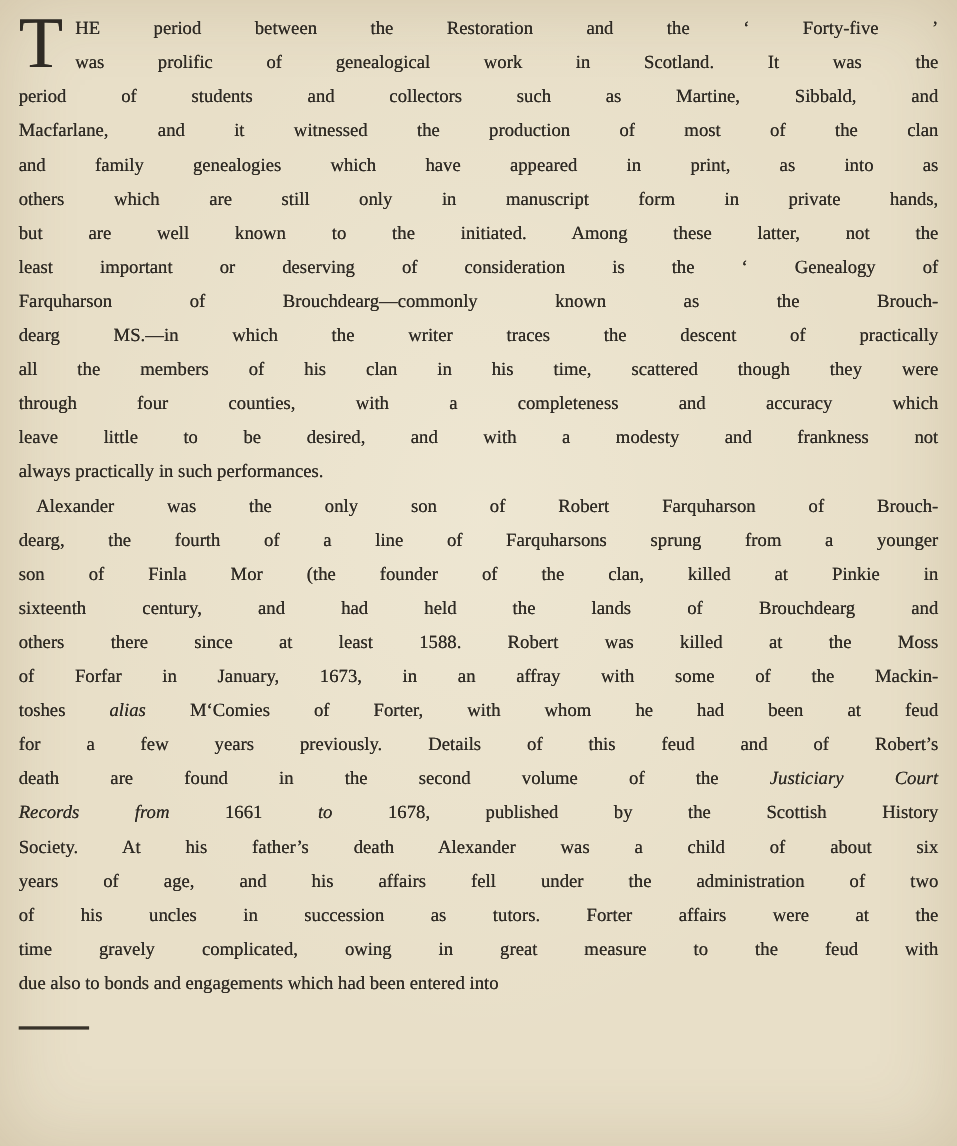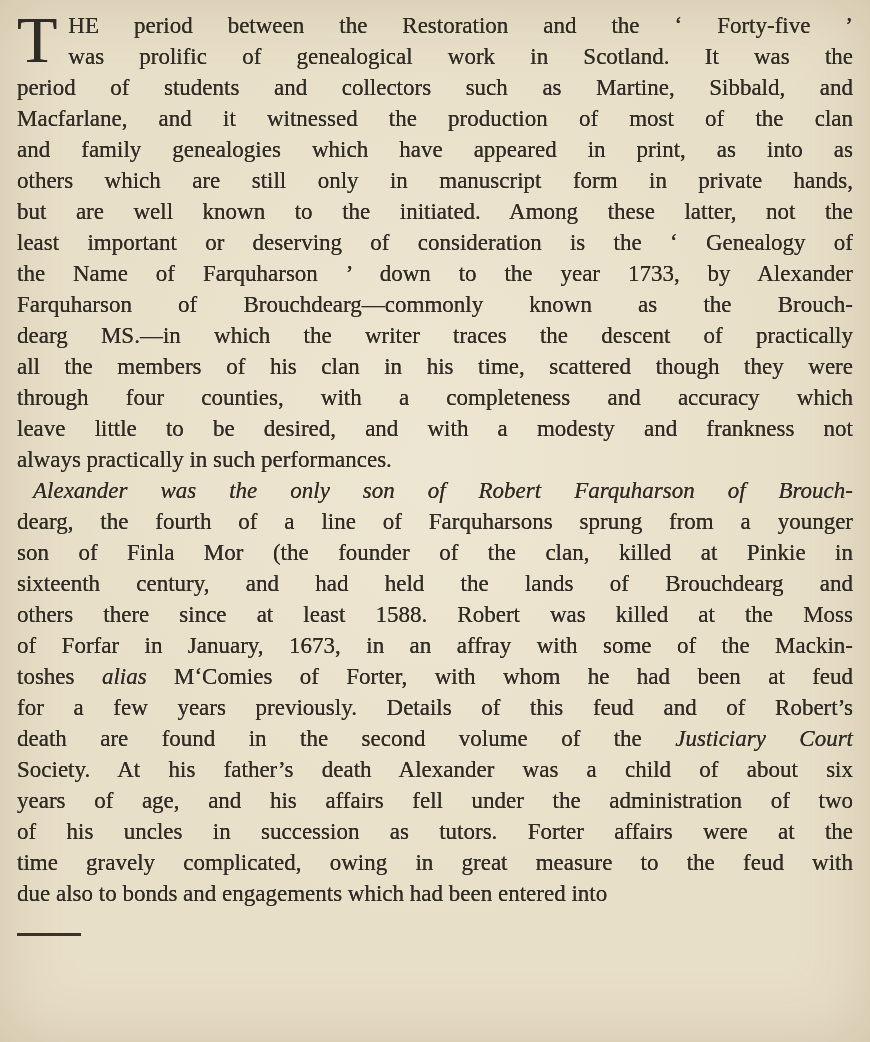--- a/index.html
+++ b/index.html
@@ -20,33 +20,32 @@
     font-family: "Liberation Serif", "DejaVu Serif", serif;
     color: #2f2b25;
   }
   .text-block {
     width: 100%;
   }
   .paragraph {
     margin: 0;
   }
   .line {
-    font-size: 23px;
+    font-size: 17px;
     line-height: 31px;
     text-align: justify;
     text-align-last: justify;
     white-space: normal;
     text-shadow: 0 0 0.45px currentColor;
   }
   .line.last {
     text-align-last: left;
   }
   .line.indent {
     padding-left: 16px;
-    font-style: italic;
   }
   .italic {
     font-style: italic;
   }
   .drop-cap {
     float: left;
     font-size: 66px;
     line-height: 54px;
     height: 56px;
     margin: 3px 11px 0 0;
@@ -67,38 +66,38 @@
       <div class="paragraph">
         <span class="drop-cap">T</span>
         <div class="line"><span>HE period between the Restoration and the ‘ Forty-five ’</span></div>
         <div class="line"><span>was prolific of genealogical work in Scotland.  It was the</span></div>
         <div class="line"><span>period of students and collectors such as Martine, Sibbald, and</span></div>
         <div class="line"><span>Macfarlane, and it witnessed the production of most of the clan</span></div>
         <div class="line"><span>and family genealogies which have appeared in print, as into as</span></div>
         <div class="line"><span>others which are still only in manuscript form in private hands,</span></div>
         <div class="line"><span>but are well known to the initiated.  Among these latter, not the</span></div>
         <div class="line"><span>least important or deserving of consideration is the ‘ Genealogy of</span></div>
-        <div class="line"><span>the Name of Farquharson ’ down to the year 1733, by Alexander</span></div>
         <div class="line"><span>Farquharson of Brouchdearg—commonly known as the Brouch-</span></div>
         <div class="line"><span>dearg MS.—in which the writer traces the descent of practically</span></div>
         <div class="line"><span>all the members of his clan in his time, scattered though they were</span></div>
         <div class="line"><span>through four counties, with a completeness and accuracy which</span></div>
         <div class="line"><span>leave little to be desired, and with a modesty and frankness not</span></div>
         <div class="line last"><span>always practically in such performances.</span></div>
       </div>
       <div class="paragraph">
         <div class="line indent"><span>Alexander was the only son of Robert Farquharson of Brouch-</span></div>
         <div class="line"><span>dearg, the fourth of a line of Farquharsons sprung from a younger</span></div>
         <div class="line"><span>son of Finla Mor (the founder of the clan, killed at Pinkie in</span></div>
         <div class="line"><span>sixteenth century, and had held the lands of Brouchdearg and</span></div>
         <div class="line"><span>others there since at least 1588.  Robert was killed at the Moss</span></div>
         <div class="line"><span>of Forfar in January, 1673, in an affray with some of the Mackin-</span></div>
         <div class="line"><span>toshes </span><span class="italic">alias</span><span> M‘Comies of Forter, with whom he had been at feud</span></div>
         <div class="line"><span>for a few years previously.  Details of this feud and of Robert’s</span></div>
         <div class="line"><span>death are found in the second volume of the </span><span class="italic">Justiciary Court</span></div>
+        <div class="line"><span class="italic">Records from</span><span> 1661 </span><span class="italic">to</span><span> 1678, published by the Scottish History</span></div>
         <div class="line"><span>Society.  At his father’s death Alexander was a child of about six</span></div>
         <div class="line"><span>years of age, and his affairs fell under the administration of two</span></div>
         <div class="line"><span>of his uncles in succession as tutors.  Forter affairs were at the</span></div>
         <div class="line"><span>time gravely complicated, owing in great measure to the feud with</span></div>
         <div class="line last"><span>due also to bonds and engagements which had been entered into</span></div>
       </div>
     </div>
   <div class="footer-rule"></div>
 </div>
 

